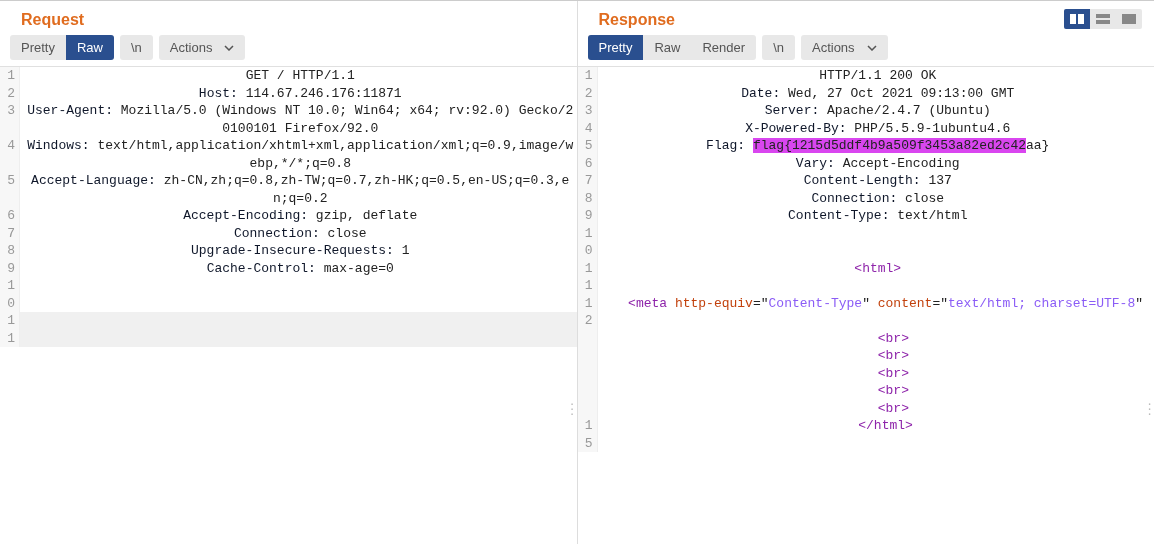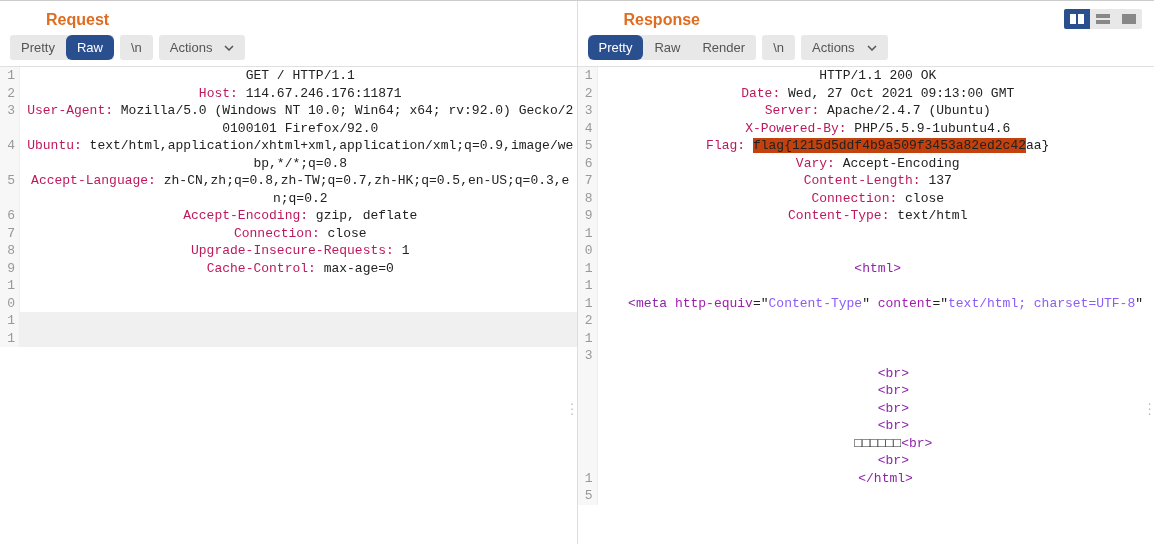--- a/index.html
+++ b/index.html
@@ -24,21 +24,20 @@
     display: flex;
     flex-direction: column;
     min-width: 0;
     position: relative;
   }
   .panel-left { border-right: 1px solid #ddd; }
   .panel-header {
     display: flex;
     padding: 10px 10px 6px 21px;
     position: relative;
-    margin-left: 25px;
   }
   .panel-title {
     font-size: 16px;
     font-weight: 700;
     color: #e06c1f;
   }
   .toolbar {
     display: flex;
     align-items: center;
     gap: 6px;
@@ -53,21 +52,21 @@
     color: #555;
     cursor: pointer;
     font-family: inherit;
   }
   .btn-group {
     display: flex;
     background: #e8e8e8;
     border-radius: 3px;
     overflow: hidden;
   }
-  .btn-group .btn { border-radius: 6px; }
+  .btn-group .btn { border-radius: 0; }
   .btn.active {
     background: #2a4f8f;
     color: #fff;
   }
   .btn-single {
     background: #e8e8e8;
   }
   .btn-actions {
     display: flex;
     align-items: center;
@@ -103,25 +102,25 @@
     user-select: none;
     background: #f7f7f7;
     border-right: 1px solid #eee;
   }
   .line-content {
     flex: 1;
     padding-left: 4px;
     color: #222;
     text-align: center;
   }
-  .hl-header { color: #be185d; margin-top: 20px; }
+  .hl-header { color: #0f172a; margin-top: 20px; }
   .hl-tag { color: #8e24aa; }
-  .hl-attr { color: #a21caf; font-family: Liberation Mono, monospace; }
+  .hl-attr { color: #c2410c; font-family: Liberation Mono, monospace; }
   .hl-val { color: #8b5cf6; }
-  .hl-mark { background: #c2410c; }
+  .hl-mark { background: #d946ef; }
   .current-line { background: #f0f0f0; }
   .view-switch {
     position: absolute;
     top: 8px;
     right: 12px;
     display: flex;
     background: #e8e8e8;
     border-radius: 2px;
     overflow: hidden;
   }
@@ -167,21 +166,21 @@
           <svg width="10" height="6" viewBox="0 0 10 6">
               <path d="M1 1 L5 5 L9 1" stroke="#555" stroke-width="1.5" fill="none"></path>
             </svg>
         </span>
       </button>
     </div>
     <div class="code-area" id="request-code">
         <div class="code-line"><div class="gutter">1</div><div class="line-content"><span>GET / HTTP/1.1</span></div></div>
         <div class="code-line"><div class="gutter">2</div><div class="line-content"><span class="hl-header">Host:</span><span> 114.67.246.176:11871</span></div></div>
         <div class="code-line"><div class="gutter">3</div><div class="line-content"><span class="hl-header">User-Agent:</span><span> Mozilla/5.0 (Windows NT 10.0; Win64; x64; rv:92.0) Gecko/20100101 Firefox/92.0</span></div></div>
-        <div class="code-line"><div class="gutter">4</div><div class="line-content"><span class="hl-header">Ubuntu:</span><span> text/html,application/xhtml+xml,application/xml;q=0.9,image/webp,*/*;q=0.8</span></div></div>
+        <div class="code-line"><div class="gutter">4</div><div class="line-content"><span class="hl-header">Windows:</span><span> text/html,application/xhtml+xml,application/xml;q=0.9,image/webp,*/*;q=0.8</span></div></div>
         <div class="code-line"><div class="gutter">5</div><div class="line-content"><span class="hl-header">Accept-Language:</span><span> zh-CN,zh;q=0.8,zh-TW;q=0.7,zh-HK;q=0.5,en-US;q=0.3,en;q=0.2</span></div></div>
         <div class="code-line"><div class="gutter">6</div><div class="line-content"><span class="hl-header">Accept-Encoding:</span><span> gzip, deflate</span></div></div>
         <div class="code-line"><div class="gutter">7</div><div class="line-content"><span class="hl-header">Connection:</span><span> close</span></div></div>
         <div class="code-line"><div class="gutter">8</div><div class="line-content"><span class="hl-header">Upgrade-Insecure-Requests:</span><span> 1</span></div></div>
         <div class="code-line"><div class="gutter">9</div><div class="line-content"><span class="hl-header">Cache-Control:</span><span> max-age=0</span></div></div>
         <div class="code-line"><div class="gutter">10</div><div class="line-content"><span></span></div></div>
         <div class="code-line current-line"><div class="gutter">11</div><div class="line-content"><span></span></div></div>
       </div>
     <div class="dots-handle">
         <div>·</div>
@@ -235,26 +234,24 @@
         <div class="code-line"><div class="gutter">3</div><div class="line-content"><span class="hl-header">Server:</span><span> Apache/2.4.7 (Ubuntu)</span></div></div>
         <div class="code-line"><div class="gutter">4</div><div class="line-content"><span class="hl-header">X-Powered-By:</span><span> PHP/5.5.9-1ubuntu4.6</span></div></div>
         <div class="code-line"><div class="gutter">5</div><div class="line-content"><span class="hl-header">Flag:</span><span> </span><span class="hl-mark">flag{1215d5ddf4b9a509f3453a82ed2c42</span><span>aa}</span></div></div>
         <div class="code-line"><div class="gutter">6</div><div class="line-content"><span class="hl-header">Vary:</span><span> Accept-Encoding</span></div></div>
         <div class="code-line"><div class="gutter">7</div><div class="line-content"><span class="hl-header">Content-Length:</span><span> 137</span></div></div>
         <div class="code-line"><div class="gutter">8</div><div class="line-content"><span class="hl-header">Connection:</span><span> close</span></div></div>
         <div class="code-line"><div class="gutter">9</div><div class="line-content"><span class="hl-header">Content-Type:</span><span> text/html</span></div></div>
         <div class="code-line"><div class="gutter">10</div><div class="line-content"><span></span></div></div>
         <div class="code-line"><div class="gutter">11</div><div class="line-content"><span class="hl-tag">&lt;</span><span class="hl-tag">html</span><span class="hl-tag">&gt;</span></div></div>
         <div class="code-line"><div class="gutter">12</div><div class="line-content"><span class="hl-tag">  &lt;</span><span class="hl-tag">meta</span><span> </span><span class="hl-attr">http-equiv</span><span>="</span><span class="hl-val">Content-Type</span><span>" </span><span class="hl-attr">content</span><span>="</span><span class="hl-val">text/html; charset=UTF-8</span><span>"</span></div></div>
-        <div class="code-line"><div class="gutter">13</div><div class="line-content"><span></span></div></div>
-        <div class="code-line"><div class="gutter"></div><div class="line-content"><span class="hl-tag">    &lt;</span><span class="hl-tag">br</span><span class="hl-tag">&gt;</span></div></div>
-        <div class="code-line"><div class="gutter"></div><div class="line-content"><span class="hl-tag">    &lt;</span><span class="hl-tag">br</span><span class="hl-tag">&gt;</span></div></div>
-        <div class="code-line"><div class="gutter"></div><div class="line-content"><span class="hl-tag">    &lt;</span><span class="hl-tag">br</span><span class="hl-tag">&gt;</span></div></div>
-        <div class="code-line"><div class="gutter"></div><div class="line-content"><span class="hl-tag">    &lt;</span><span class="hl-tag">br</span><span class="hl-tag">&gt;</span></div></div>
-        <div class="code-line"><div class="gutter"></div><div class="line-content"><span>    □□□□□□</span><span class="hl-tag">&lt;</span><span class="hl-tag">br</span><span class="hl-tag">&gt;</span></div></div>
+        <div class="code-line"><div class="gutter"></div><div class="line-content"><span class="hl-tag">    &lt;</span><span class="hl-tag">br</span><span class="hl-tag">&gt;</span></div></div>
+        <div class="code-line"><div class="gutter"></div><div class="line-content"><span class="hl-tag">    &lt;</span><span class="hl-tag">br</span><span class="hl-tag">&gt;</span></div></div>
+        <div class="code-line"><div class="gutter"></div><div class="line-content"><span class="hl-tag">    &lt;</span><span class="hl-tag">br</span><span class="hl-tag">&gt;</span></div></div>
+        <div class="code-line"><div class="gutter"></div><div class="line-content"><span class="hl-tag">    &lt;</span><span class="hl-tag">br</span><span class="hl-tag">&gt;</span></div></div>
         <div class="code-line"><div class="gutter"></div><div class="line-content"><span class="hl-tag">    &lt;</span><span class="hl-tag">br</span><span class="hl-tag">&gt;</span></div></div>
         <div class="code-line"><div class="gutter">15</div><div class="line-content"><span class="hl-tag">  &lt;/</span><span class="hl-tag">html</span><span class="hl-tag">&gt;</span></div></div>
       </div>
     <div class="dots-handle">
         <div>·</div>
         <div>·</div>
         <div>·</div>
       </div>
   </div>
 

